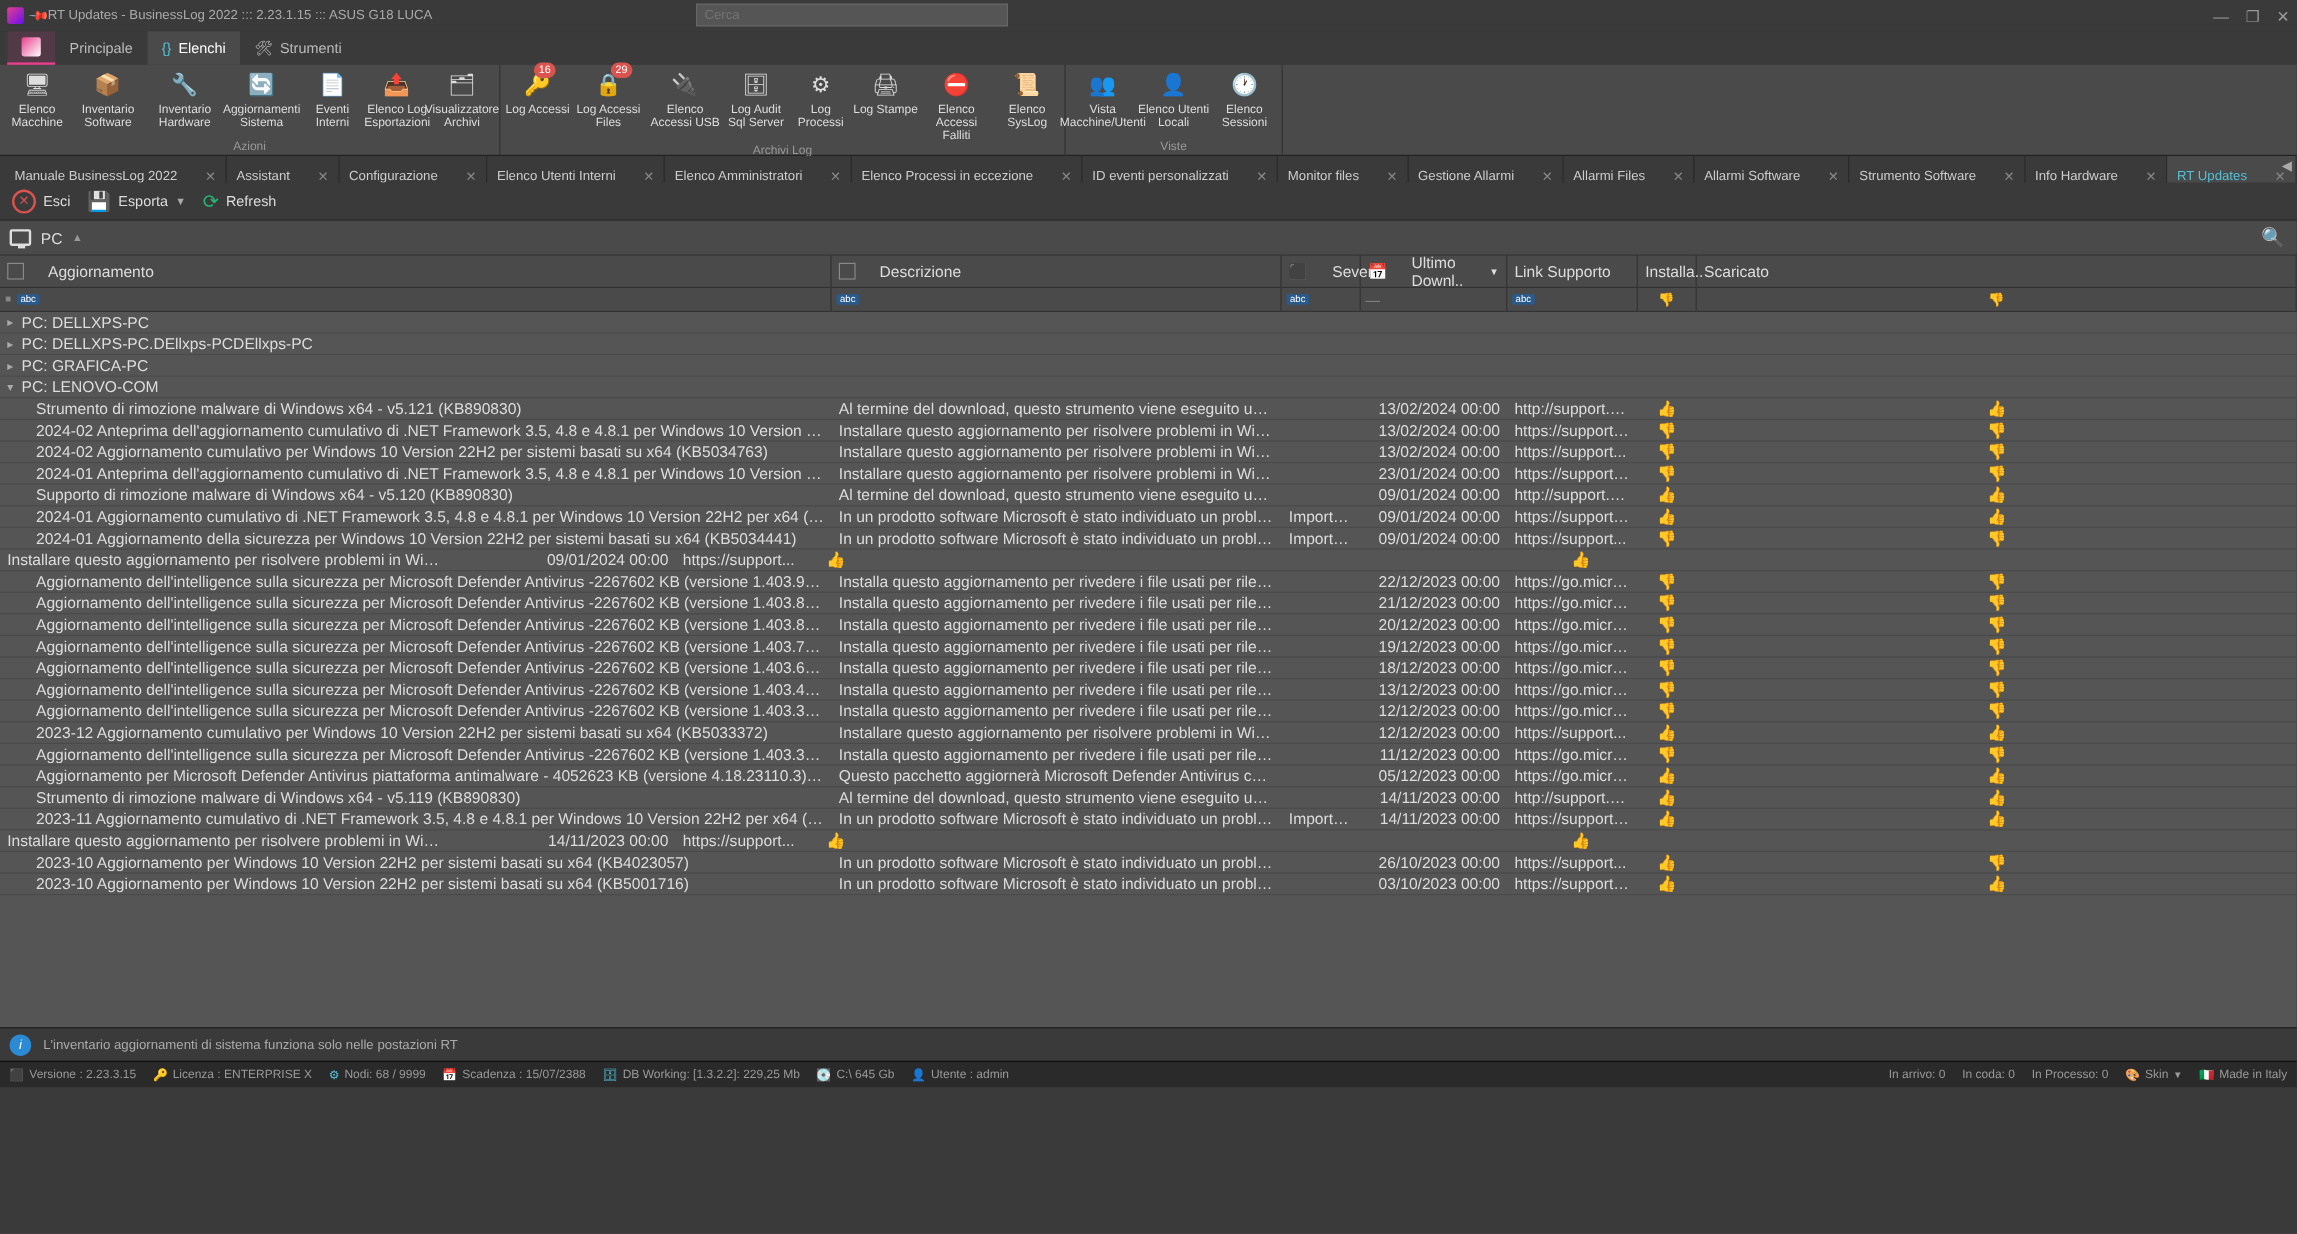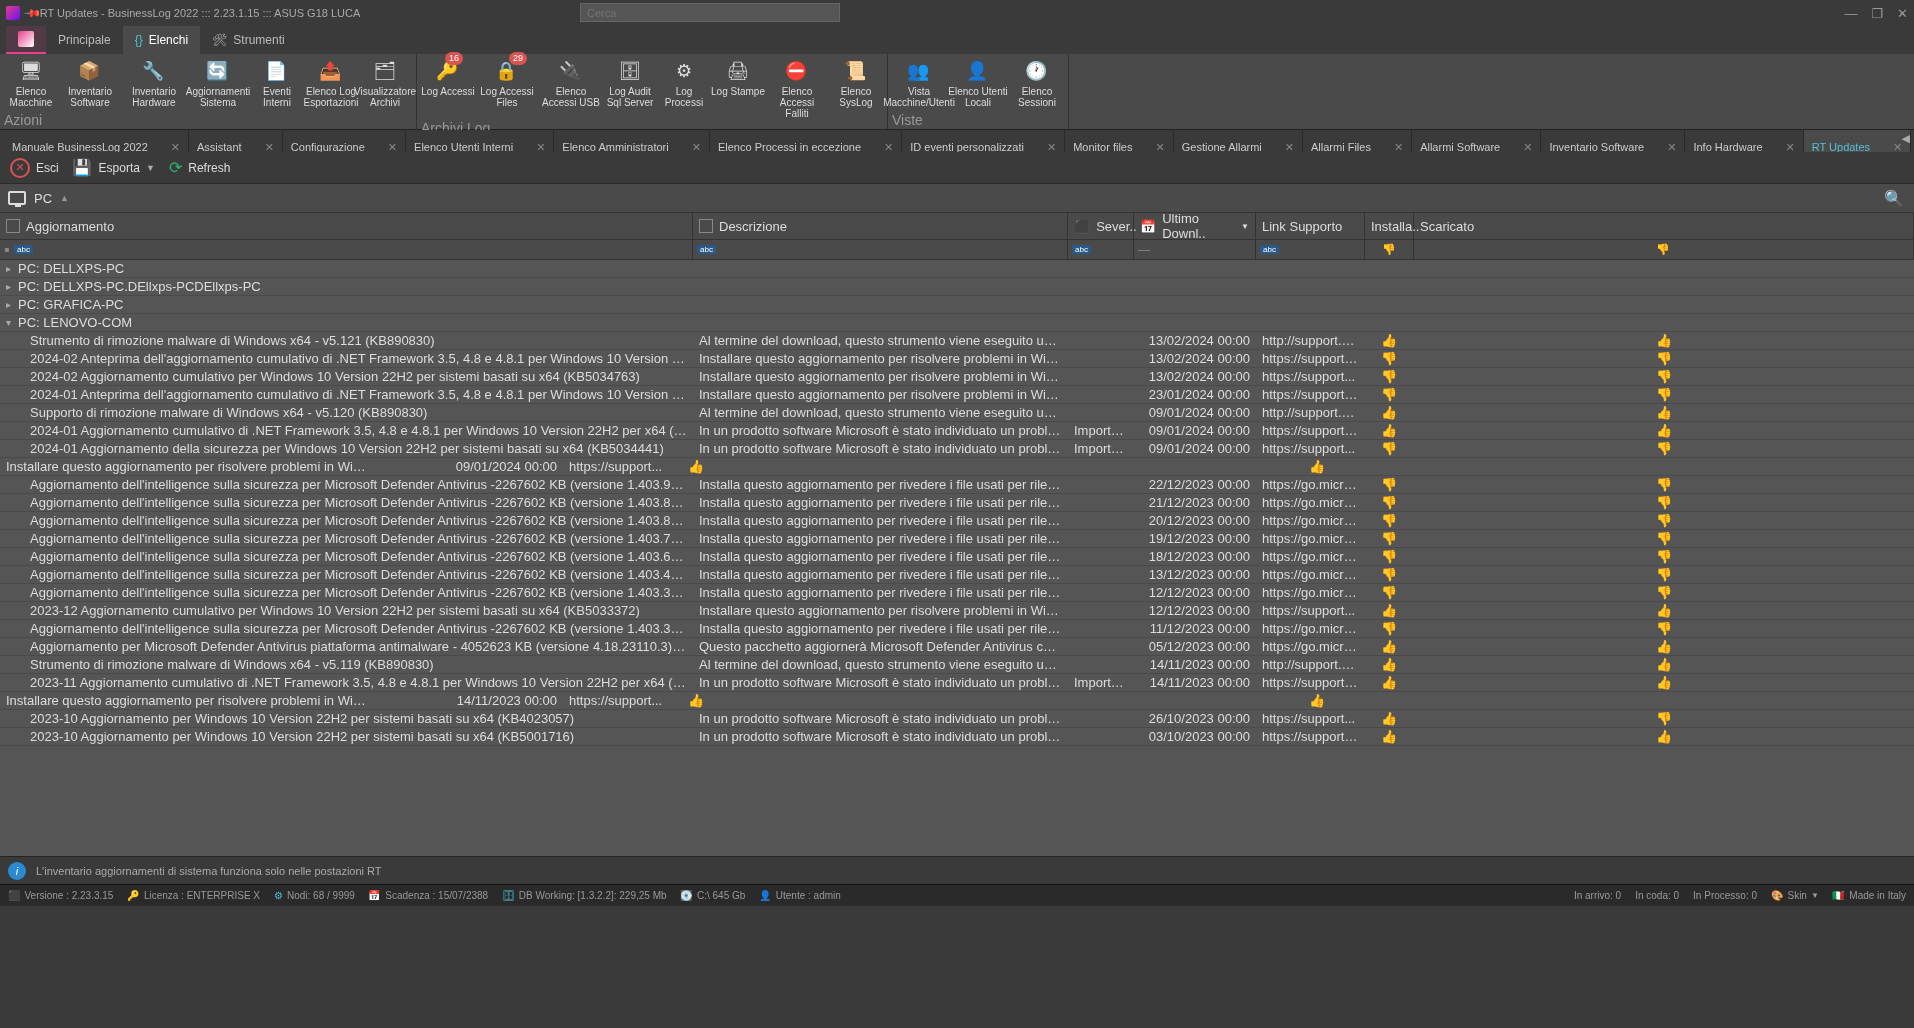--- a/index.html
+++ b/index.html
@@ -12,42 +12,42 @@
 .titlebar .win-controls{margin-left:auto;display:flex;gap:14px;font-size:13px;color:#999}
 .titlebar .win-controls span{cursor:pointer}
 .ribbon-tabs{height:28px;background:#3a3a3a;display:flex;align-items:flex-end;padding-left:6px}
 .ribbon-tabs .tab-btn{height:28px;padding:0 12px;display:flex;align-items:center;gap:6px;font-size:12px;color:#bbb;cursor:pointer}
 .ribbon-tabs .tab-btn.first{background:#e83e8c22;border-bottom:2px solid #e83e8c}
 .ribbon-tabs .tab-btn.active{background:#4a4a4a;color:#fff}
 .ribbon-tabs .tab-btn svg,.ribbon-tabs .tab-btn .rt-ico{width:16px;height:16px}
 .ribbon-body{height:76px;background:#4a4a4a;display:flex;border-bottom:1px solid #222}
 .ribbon-group{display:flex;flex-direction:column;border-right:1px solid #333;padding:0 4px}
 .ribbon-group .items{display:flex;flex:1}
-.ribbon-group .grp-label{font-size:14px;color:#999;padding:1px 0}
+.ribbon-group .grp-label{font-size:10px;color:#999;text-align:center;padding:1px 0}
 .rbtn{width:54px;display:flex;flex-direction:column;align-items:center;justify-content:flex-start;padding-top:4px;font-size:10px;color:#ddd;text-align:center;line-height:11px;cursor:pointer;position:relative}
 .rbtn .ico{width:26px;height:26px;margin-bottom:2px;display:flex;align-items:center;justify-content:center;font-size:18px}
 .rbtn .badge{position:absolute;top:-2px;right:12px;background:#d9534f;color:#fff;border-radius:8px;font-size:9px;padding:0 4px;line-height:13px}
 .rbtn.wide{width:64px}
 .doc-tabs{height:22px;background:#3a3a3a;display:flex;align-items:center;font-size:11px;color:#ccc;overflow:hidden;padding-left:4px;position:relative}
 .doc-tab{padding:16px 8px;height:22px;display:flex;align-items:flex-start;gap:23px;border-right:1px solid #2a2a2a;cursor:pointer;white-space:nowrap}
 .doc-tab .x{color:#888;font-size:11px}
 .doc-tab.active{background:#4a4a4a;color:#53c0d6}
 .doc-tabs .scroll-arrow{position:absolute;right:4px;top:2px;color:#aaa;cursor:pointer}
 .toolbar2{height:32px;background:#3a3a3a;display:flex;align-items:center;padding:0 10px;gap:14px;border-bottom:1px solid #2a2a2a}
 .toolbar2 .tb{display:flex;align-items:center;gap:6px;font-size:12px;color:#ddd;cursor:pointer}
 .toolbar2 .circ{width:20px;height:20px;border:2px solid #d9534f;border-radius:50%;display:flex;align-items:center;justify-content:center;color:#d9534f;font-size:11px}
 .toolbar2 .exp-ico{color:#29b473;font-size:16px}
 .toolbar2 .refresh-ico{color:#29b473;font-size:16px}
 .toolbar2 .chev{font-size:9px;color:#aaa}
 .pc-bar{height:28px;background:#4a4a4a;display:flex;align-items:center;padding:0 8px;gap:8px;font-size:13px;color:#ddd;position:relative}
 .pc-bar .mon-ico{width:18px;height:14px;border:2px solid #ddd;border-radius:2px;position:relative}
 .pc-bar .mon-ico:after{content:"";position:absolute;bottom:-4px;left:5px;width:6px;height:2px;background:#ddd}
 .pc-bar .srch{position:absolute;right:10px;color:#aaa;font-size:16px;cursor:pointer}
 .grid-head{height:28px;background:#4a4a4a;display:flex;border-top:1px solid #333;border-bottom:1px solid #333;font-size:13px;color:#ddd}
-.gh{display:flex;align-items:center;padding:0 6px;border-right:1px solid #333;gap:6px;cursor:pointer}
+.gh{display:flex;align-items:center;padding:0 6px;border-right:1px solid #333;gap:20px;cursor:pointer}
 .gh .hico{width:14px;height:14px;border:1px solid #888;display:inline-block}
 .gh1{width:693px}
 .gh2{width:375px}
 .gh3{width:66px}
 .gh4{width:122px}
 .gh5{width:109px}
 .gh6{width:49px}
 .gh7{flex:1}
 .filter-row{height:20px;background:#4a4a4a;display:flex;border-bottom:1px solid #333}
 .filter-row .fc{border-right:1px solid #333;display:flex;align-items:center;padding:0 4px}
@@ -242,21 +242,21 @@
       </div>
       <div class="doc-tab">
         <span>Allarmi Files</span>
         <span class="x">✕</span>
       </div>
       <div class="doc-tab">
         <span>Allarmi Software</span>
         <span class="x">✕</span>
       </div>
       <div class="doc-tab">
-        <span>Inventario Software</span>
+        <span>Strumento Software</span>
         <span class="x">✕</span>
       </div>
       <div class="doc-tab">
         <span>Info Hardware</span>
         <span class="x">✕</span>
       </div>
       <div class="doc-tab active">
         <span>RT Updates</span>
         <span class="x">✕</span>
       </div>

